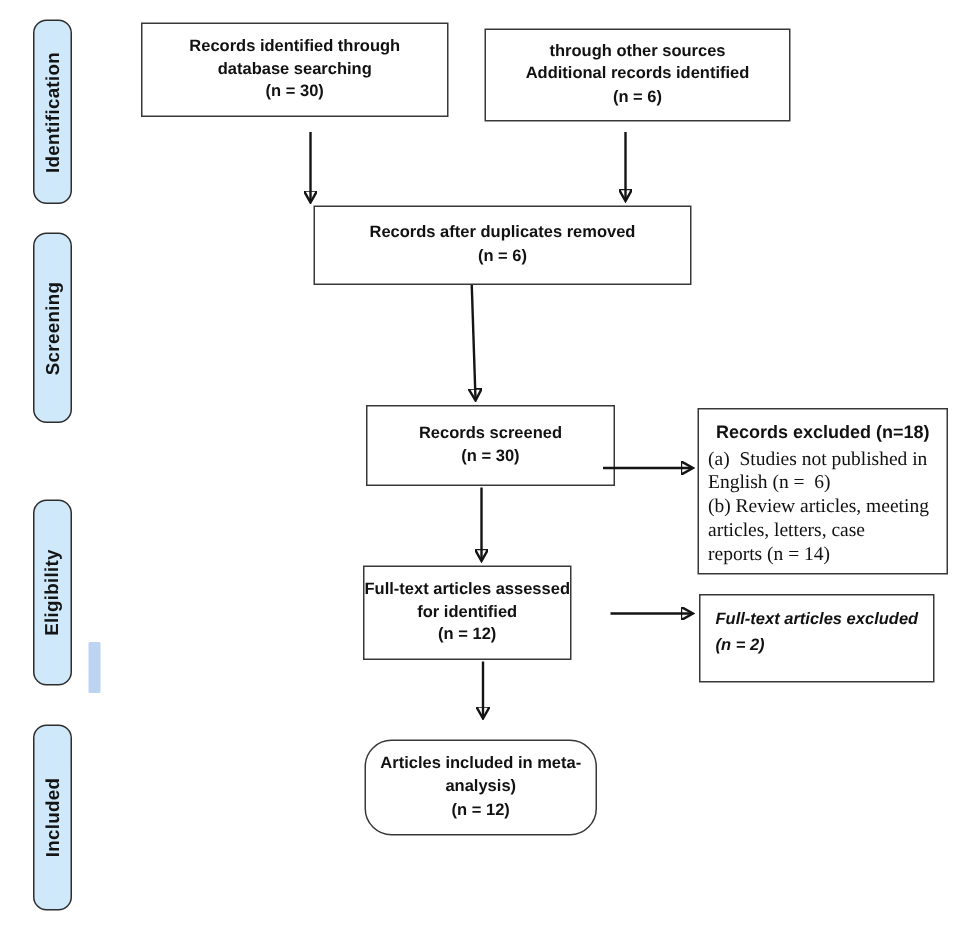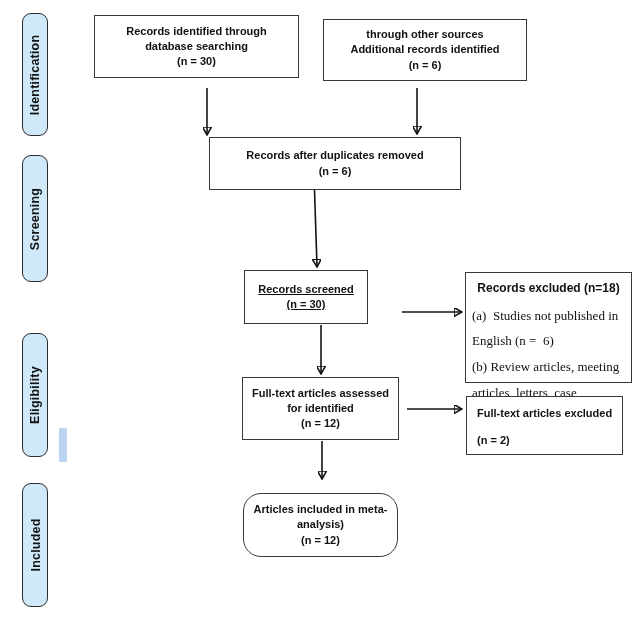--- a/index.html
+++ b/index.html
@@ -18,21 +18,21 @@
     font-weight:bold; font-size:12.5px; color:#141414; letter-spacing:.2px;
   }
   
   .fbox {
     position:absolute; background:#ffffff; border:1.7px solid #383838;
     box-sizing:border-box; display:flex; flex-direction:column;
     align-items:center; justify-content:center; text-align:center;
     font-weight:bold; font-size:11px; line-height:1.38; color:#111;
   }
   .fbox.leftalign {
-    align-items:flex-start; justify-content:flex-start; text-align:left;gap:10px;
+    align-items:flex-start; justify-content:flex-start; text-align:left;
   }
   .excl-title { width:100%; text-align:center; font-weight:bold; font-size:12px; margin:2px 0 1px 0; }
   .serif-line {
     font-family:"Liberation Serif", serif; font-weight:normal;
     font-size:13px; line-height:1.22; white-space:pre; text-align:left;
   }
   .accent-bar {
     position:absolute; left:59px; top:428px; width:8px; height:34px;
     background:#bcd4f2; border-radius:1px;
   }
@@ -69,41 +69,41 @@
     <div>through other sources</div>
     <div>Additional records identified</div>
     <div>(n = 6)</div>
   </div>
 
   <div class="fbox" style="left:185px;top:137px;width:252px;height:53px;margin-left:24px;">
     <div>Records after duplicates removed</div>
     <div>(n = 6)</div>
   </div>
 
-  <div class="fbox" style="left:244px;top:270px;width:124px;height:54px;text-decoration:underline;">
+  <div class="fbox" style="left:244px;top:270px;width:166px;height:54px;">
     <div>Records screened</div>
     <div>(n = 30)</div>
   </div>
 
   <div class="fbox leftalign" style="left:465px;top:272px;width:167px;height:111px;padding:5px 6px;">
     <div class="excl-title">Records excluded (n=18)</div>
     <div class="serif-line">(a)  Studies not published in</div>
     <div class="serif-line">English (n =  6)</div>
     <div class="serif-line">(b) Review articles, meeting</div>
     <div class="serif-line">articles, letters, case</div>
     <div class="serif-line">reports (n = 14)</div>
   </div>
 
-  <div class="fbox" style="left:242px;top:377px;width:157px;height:63px;">
+  <div class="fbox" style="left:242px;top:377px;width:139px;height:63px;">
     <div>Full-text articles assessed</div>
     <div>for identified</div>
     <div>(n = 12)</div>
   </div>
 
-  <div class="fbox leftalign" style="left:466px;top:396px;width:157px;height:59px;padding:8px 4px 0 10px;line-height:1.5;">
+  <div class="fbox leftalign" style="left:466px;top:396px;width:157px;height:59px;padding:8px 4px 0 10px;line-height:1.5;font-style:italic;">
     <div>Full-text articles excluded</div>
     <div>(n = 2)</div>
   </div>
 
   <div class="fbox" style="left:243px;top:493px;width:155px;height:64px;border-radius:18px;">
     <div>Articles included in meta-</div>
     <div>analysis)</div>
     <div>(n = 12)</div>
   </div>
 

